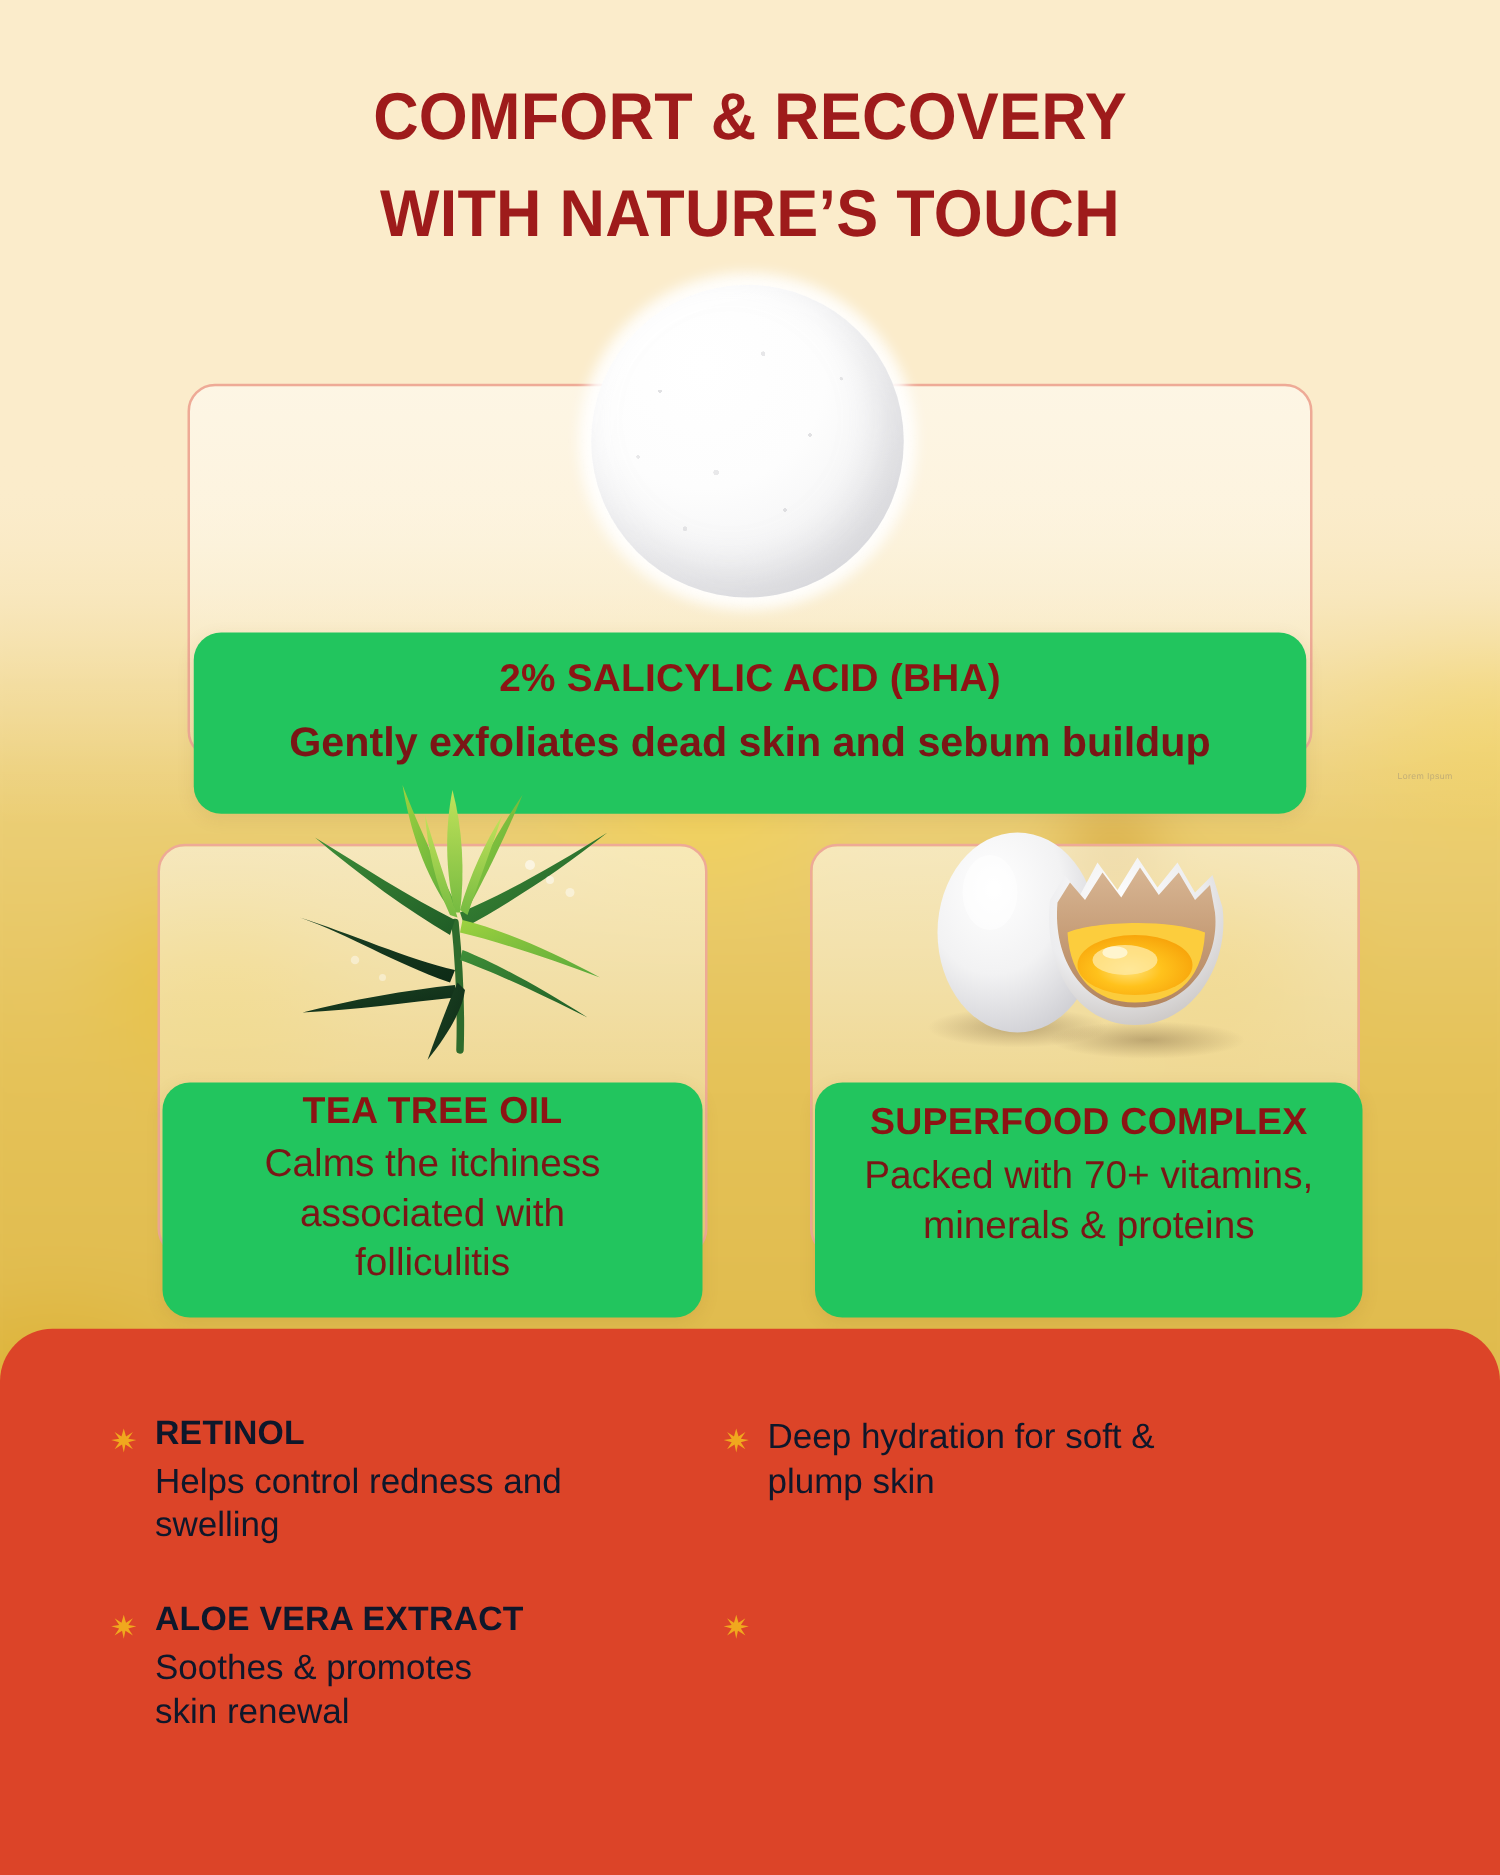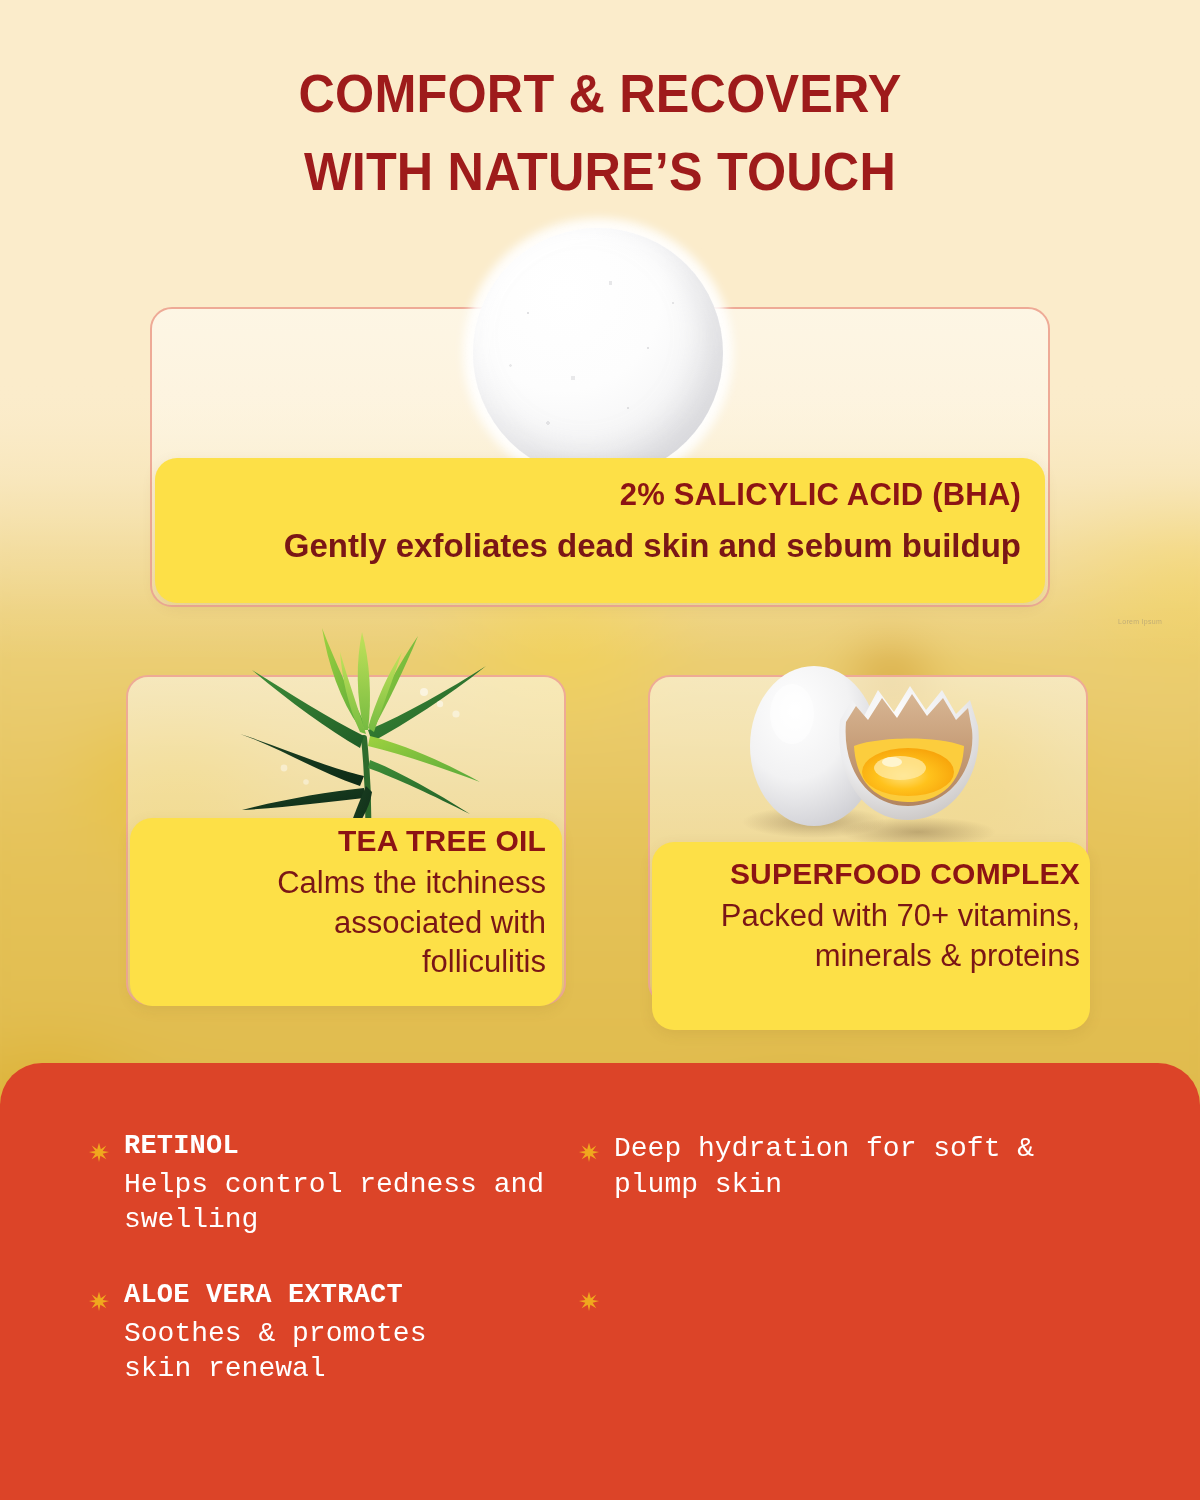--- a/index.html
+++ b/index.html
@@ -102,24 +102,25 @@
         rgba(255,252,245,0.40) 55%,
         rgba(255,250,240,0.22) 100%);
   }
   .frame-top    { left: 150px; top: 307px; width: 900px; height: 300px; }
   .frame-left   { left: 126px; top: 675px; width: 440px; height: 330px; }
   .frame-right  { left: 648px; top: 675px; width: 440px; height: 330px; }
 
   
   .card {
     position: absolute;
-    background: #fde047;
+    background: #22c55e;
     border-radius: 22px;
-    text-align: right;
+    text-align: center;
     box-shadow: 0 4px 14px rgba(120,80,30,0.10);
+    margin-top: 48px;
   }
   .card-title {
     color: #8c1414;
     font-weight: 700;
     letter-spacing: 0.2px;
   }
   .card-desc {
     color: #7a1616;
     font-weight: 400;
   }
@@ -132,21 +133,21 @@
   .card-top .card-desc  { font-size: 33px; line-height: 1.24; margin-top: 12px; font-weight: bold; }
 
   .card-left {
     left: 130px; top: 818px; width: 432px; height: 188px;
     padding: 5px 16px 0;
   }
   .card-left .card-title { font-size: 30px; line-height: 1.2; }
   .card-left .card-desc  { font-size: 31px; line-height: 1.28; margin-top: 4px; white-space: pre-line; }
 
   .card-right {
-    left: 652px; top: 842px; width: 438px; height: 188px;
+    left: 652px; top: 818px; width: 438px; height: 188px;
     padding: 14px 10px 0;
   }
   .card-right .card-title { font-size: 30px; line-height: 1.2; }
   .card-right .card-desc  { font-size: 31px; line-height: 1.28; margin-top: 4px; white-space: pre-line; }
 
   
   
   .powder {
     position: absolute;
     left: 473px; top: 228px;
@@ -200,21 +201,21 @@
   .bullets {
     position: absolute;
     left: 88px; right: 42px; top: 68px;
     display: grid;
     grid-template-columns: 490px 1fr;
     row-gap: 42px;
     column-gap: 0;
   }
   .bullet { display: flex; gap: 14px; align-items: flex-start; }
   .leaf-icon { flex: 0 0 auto; margin-top: 10px; width: 22px; height: 22px; display: block; }
-  .bullet-body { color: #ffffff; font-family: Liberation Mono, monospace; }
+  .bullet-body { color: #0f172a; }
   .bullet-title {
     font-size: 27px;
     font-weight: 700;
     letter-spacing: 0.2px;
     line-height: 1.18;
     margin-bottom: 4px;
   }
   .bullet-desc {
     font-size: 28px;
     font-weight: 400;

